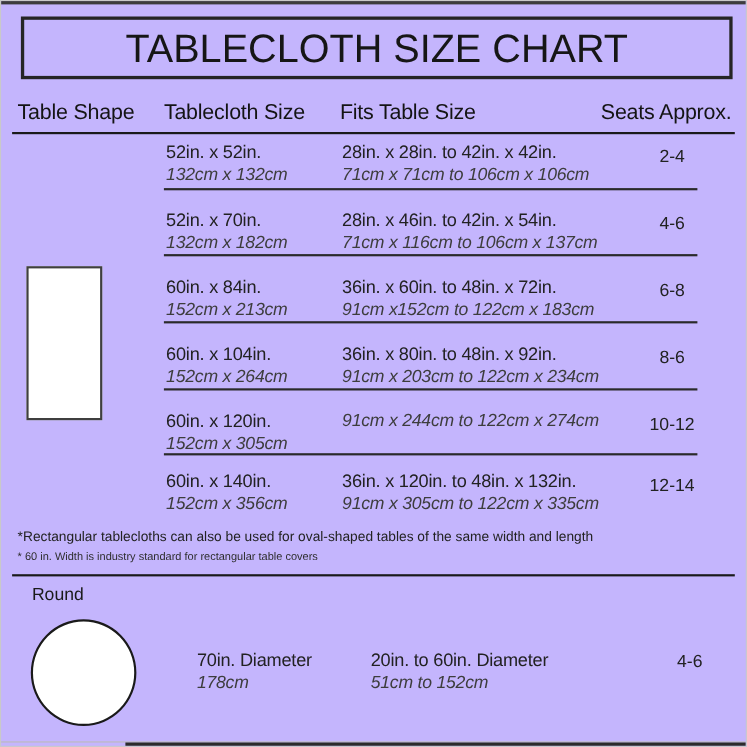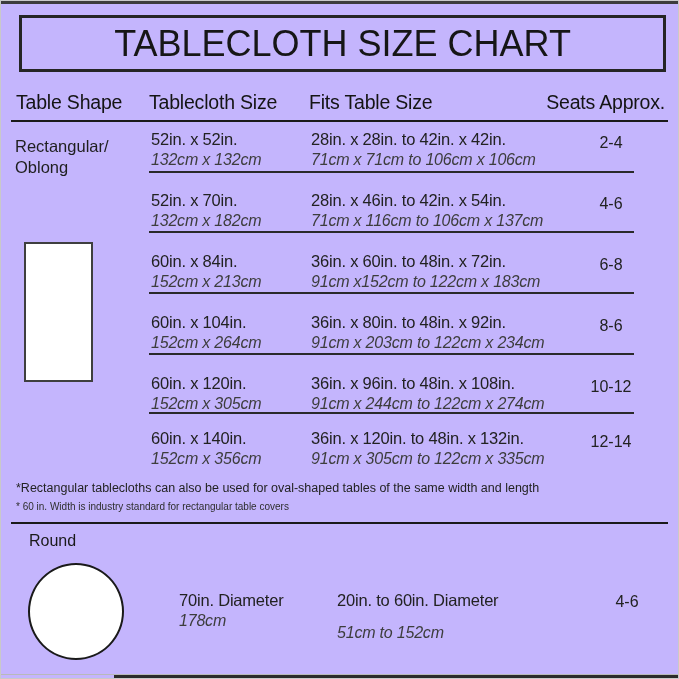--- a/index.html
+++ b/index.html
@@ -58,45 +58,41 @@
 
   .section-rule{position:absolute;left:10px;right:10px;top:521px;height:2px;background:#1a1a1a;}
 
   .round-label{position:absolute;left:28px;top:531px;font-size:16px;color:#1a1a1a;}
   .round-circle{
     position:absolute;left:27px;top:562px;width:96px;height:97px;
     box-sizing:border-box;border:2px solid #1a1a1a;border-radius:50%;background:#ffffff;
   }
   .round-row{position:absolute;left:0;top:589px;width:679px;height:46px;margin-left:16px;}
   .round-row .c-size{left:162px;}
-  .round-row .c-fits{left:320px;gap:12px;}
+  .round-row .c-fits{left:320px;}
   .round-row .seats{top:3px;}
 </style>
 </head>
 <body>
 
 <div class="canvas">
 
   <div class="edge-top"></div>
 
   <div class="title-box">
     <div class="title-text">TABLECLOTH SIZE CHART</div>
   </div>
 
   <div class="col-header h-size">Tablecloth Size</div>
   <div class="col-header h-shape">Table Shape</div>
   <div class="col-header h-seats">Seats Approx.</div>
   <div class="col-header h-fits">Fits Table Size</div>
 
   <div class="header-rule"></div>
 
-  <div class="shape-label">
-    <span>Rectangular/</span>
-    <span>Oblong</span>
-  </div>
 
   <div class="rect-shape"></div>
 
   <div class="row" style="top:128px">
     <div class="cell c-size">
       <span class="in">52in. x 52in.</span>
       <span class="cm">132cm x 132cm</span>
     </div>
     <div class="cell c-fits">
       <span class="in">28in. x 28in. to 42in. x 42in.</span>
@@ -144,21 +140,20 @@
     <div class="seats">8-6</div>
   </div>
   <div class="row-sep" style="top:352px"></div>
 
   <div class="row" style="top:372px">
     <div class="cell c-size">
       <span class="in">60in. x 120in.</span>
       <span class="cm">152cm x 305cm</span>
     </div>
     <div class="cell c-fits">
-      <span class="in">36in. x 96in. to 48in. x 108in.</span>
       <span class="cm">91cm x 244cm to 122cm x 274cm</span>
     </div>
     <div class="seats">10-12</div>
   </div>
   <div class="row-sep" style="top:411px"></div>
 
   <div class="row" style="top:427px">
     <div class="cell c-size">
       <span class="in">60in. x 140in.</span>
       <span class="cm">152cm x 356cm</span>

